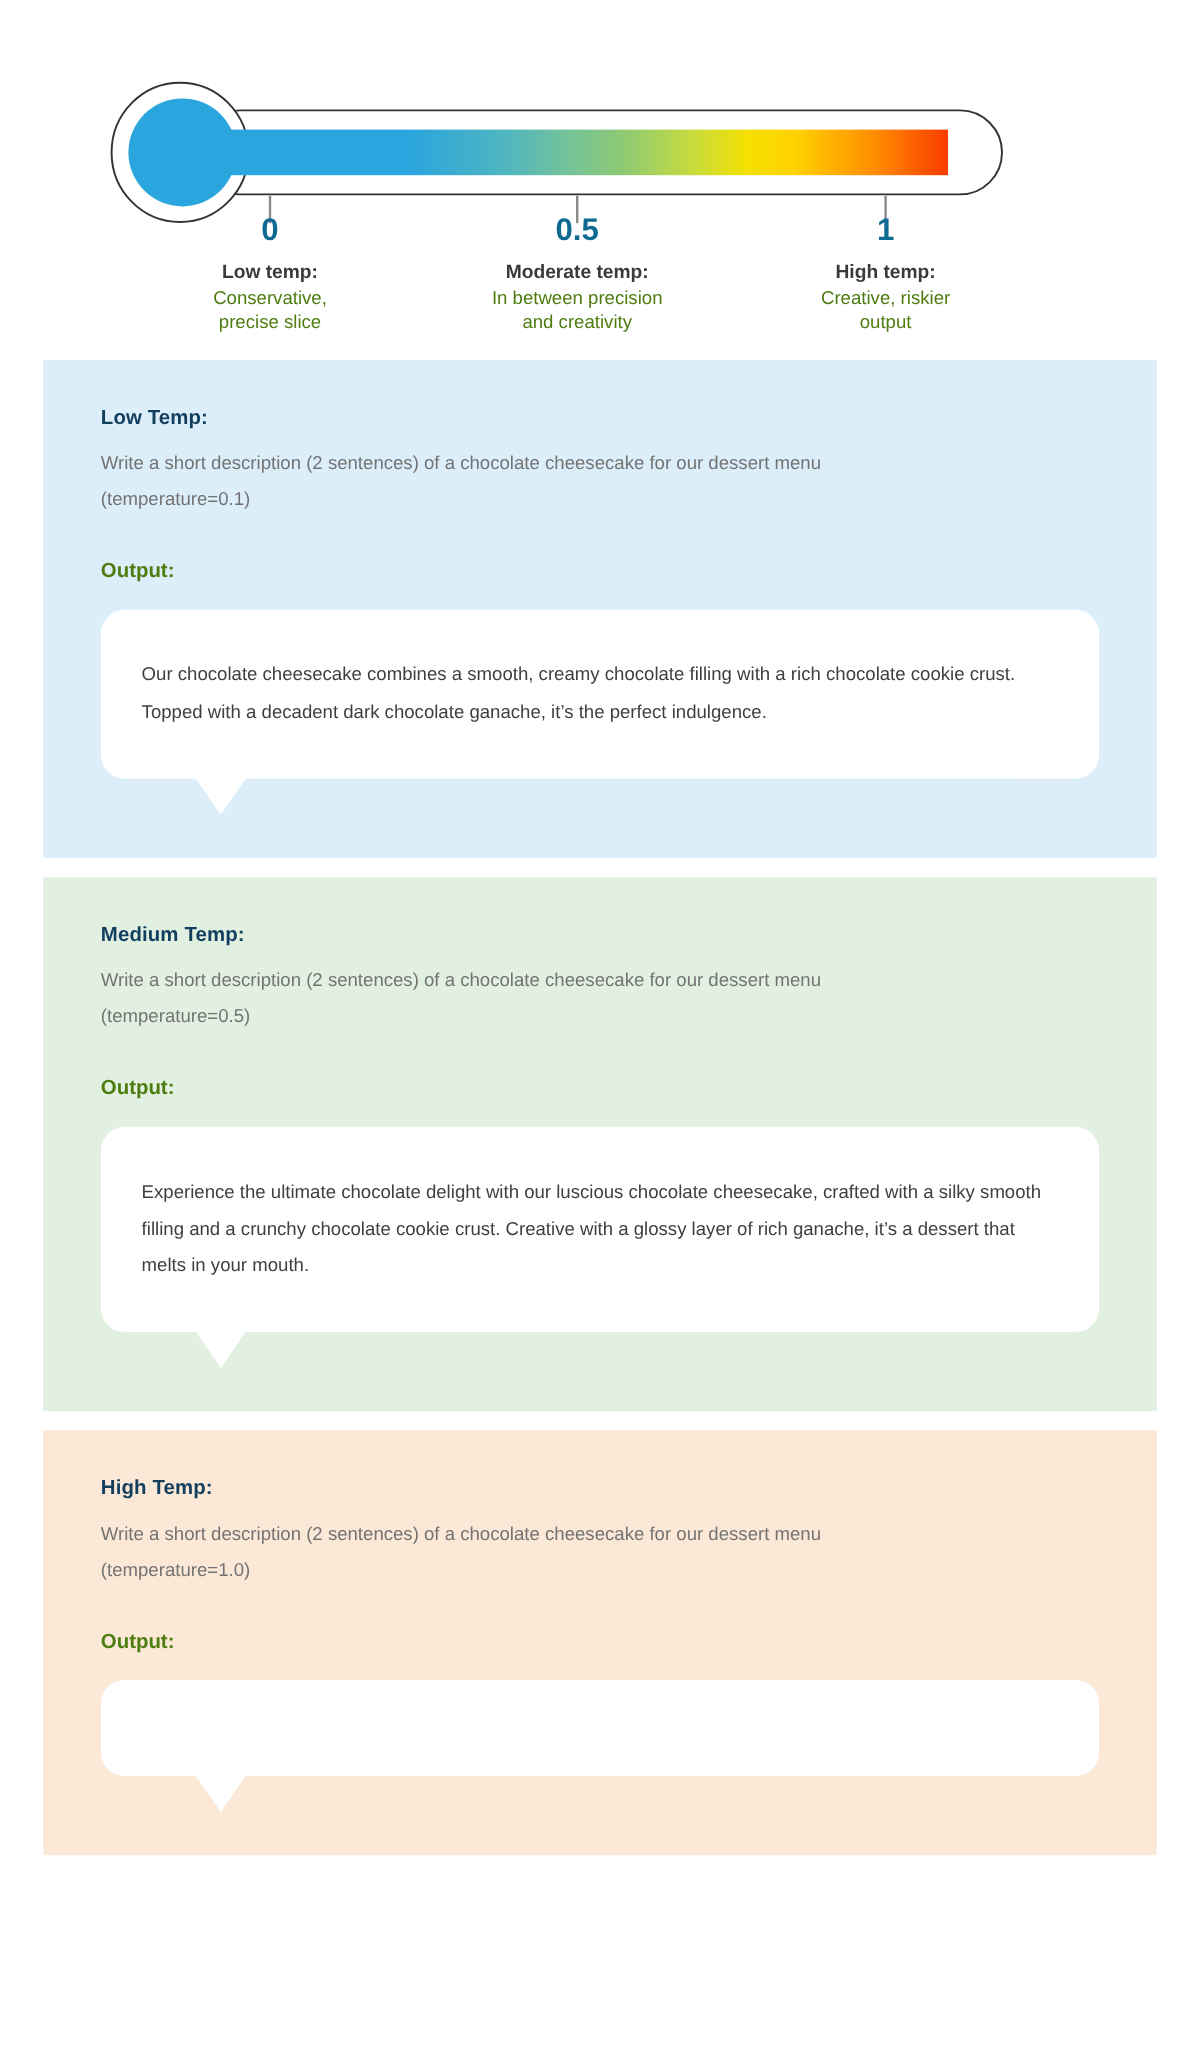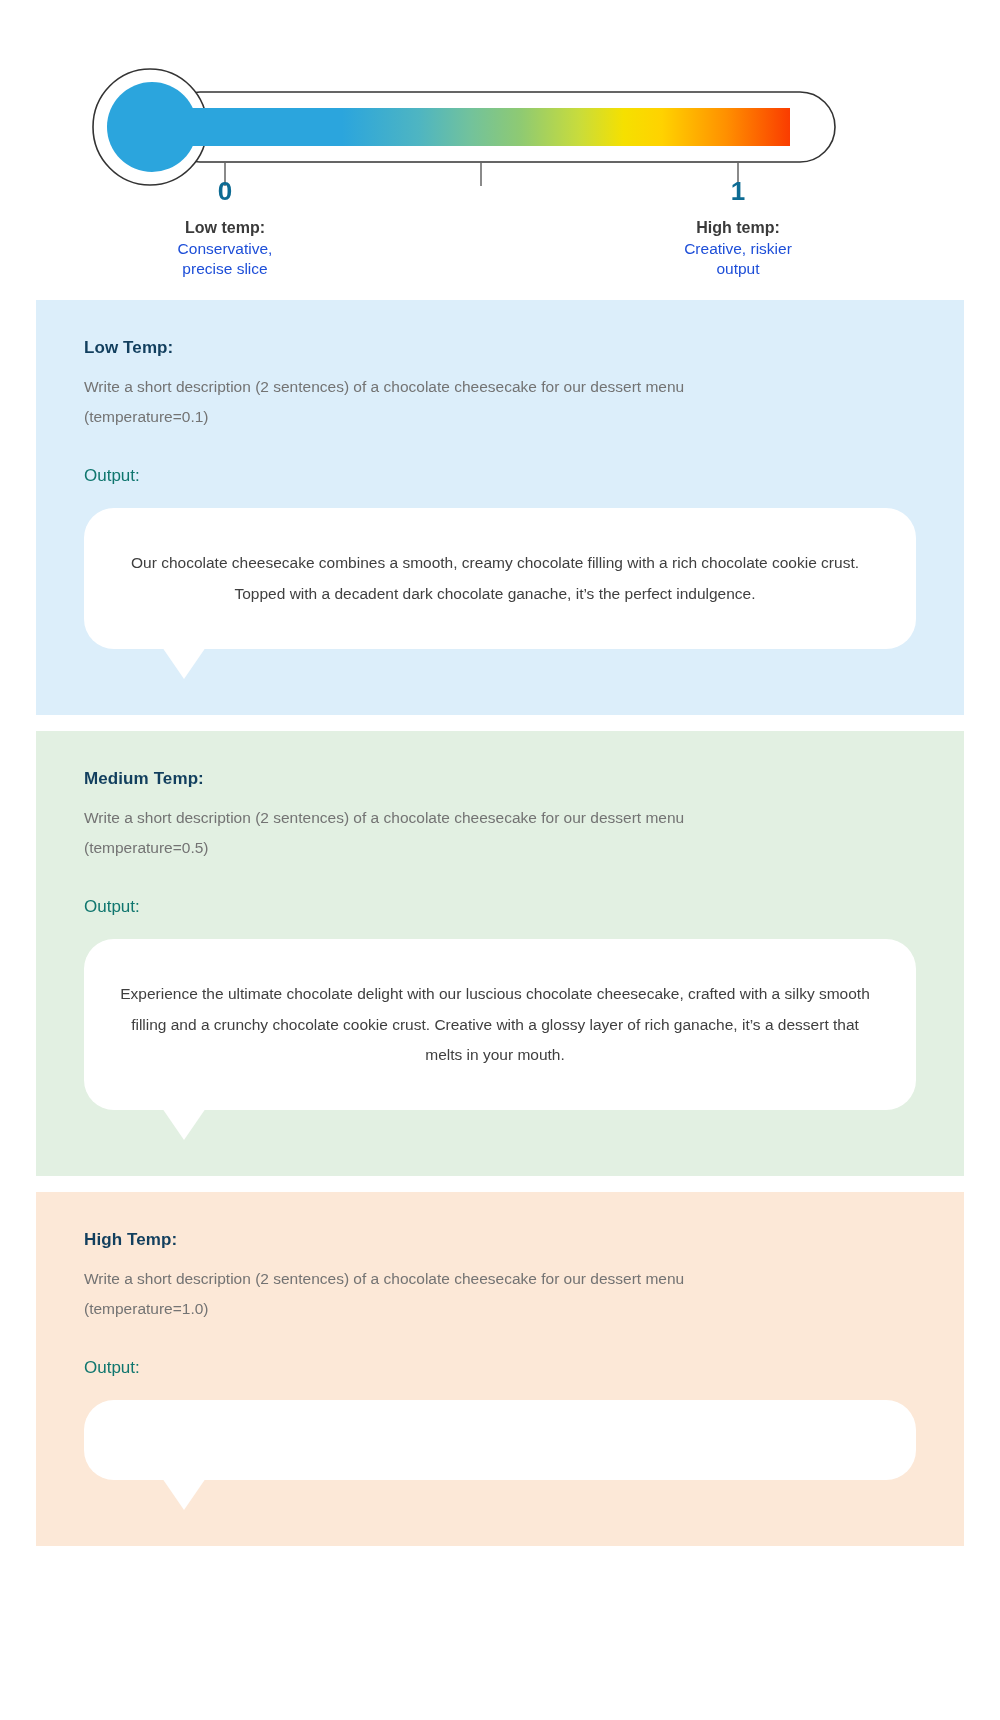--- a/index.html
+++ b/index.html
@@ -56,21 +56,21 @@
   }
   .scale-title {
     font-size: 16px;
     font-weight: bold;
     color: #3a3a3a;
     line-height: 1.3;
   }
   .scale-sub {
     font-size: 15.5px;
     font-weight: normal;
-    color: #1d4ed8;
+    color: #4d7c0f;
     line-height: 1.32;
   }
 
   
   .cards {
     position: relative;
     width: 1000px;
     padding: 0 36px;
   }
 
@@ -97,33 +97,32 @@
   }
   .card-prompt {
     font-size: 15.5px;
     line-height: 1.95;
     color: #737373;
     margin: 0 0 34px 0;
     max-width: 720px;
   }
   .card-output-label {
     font-size: 17px;
-    font-weight: normal;
-    color: #0f766e;
+    font-weight: bold;
+    color: #4d7c0f;
     margin: 0 0 22px 0;
   }
 
   
   .bubble {
     position: relative;
     background: #ffffff;
-    border-radius: 30px;
+    border-radius: 20px;
     margin: 0 48px 0 48px;
     padding: 40px 44px 40px 34px;
-    text-align: center;
   }
   .bubble-text {
     font-size: 15.5px;
     line-height: 1.95;
     color: #3f3f3f;
     margin: 0;
   }
   
   .bubble-tail {
     position: absolute;
@@ -180,20 +179,26 @@
 
   <div class="scale-labels">
 
     <div class="scale-col c0">
       <div class="tick-value">0</div>
       <div class="scale-title">Low temp:</div>
       <div class="scale-sub">Conservative,</div>
       <div class="scale-sub">precise slice</div>
     </div>
 
+    <div class="scale-col c1">
+      <div class="tick-value">0.5</div>
+      <div class="scale-title">Moderate temp:</div>
+      <div class="scale-sub">In between precision</div>
+      <div class="scale-sub">and creativity</div>
+    </div>
 
     <div class="scale-col c2">
       <div class="tick-value">1</div>
       <div class="scale-title">High temp:</div>
       <div class="scale-sub">Creative, riskier</div>
       <div class="scale-sub">output</div>
     </div>
 
   </div>
 </div>

